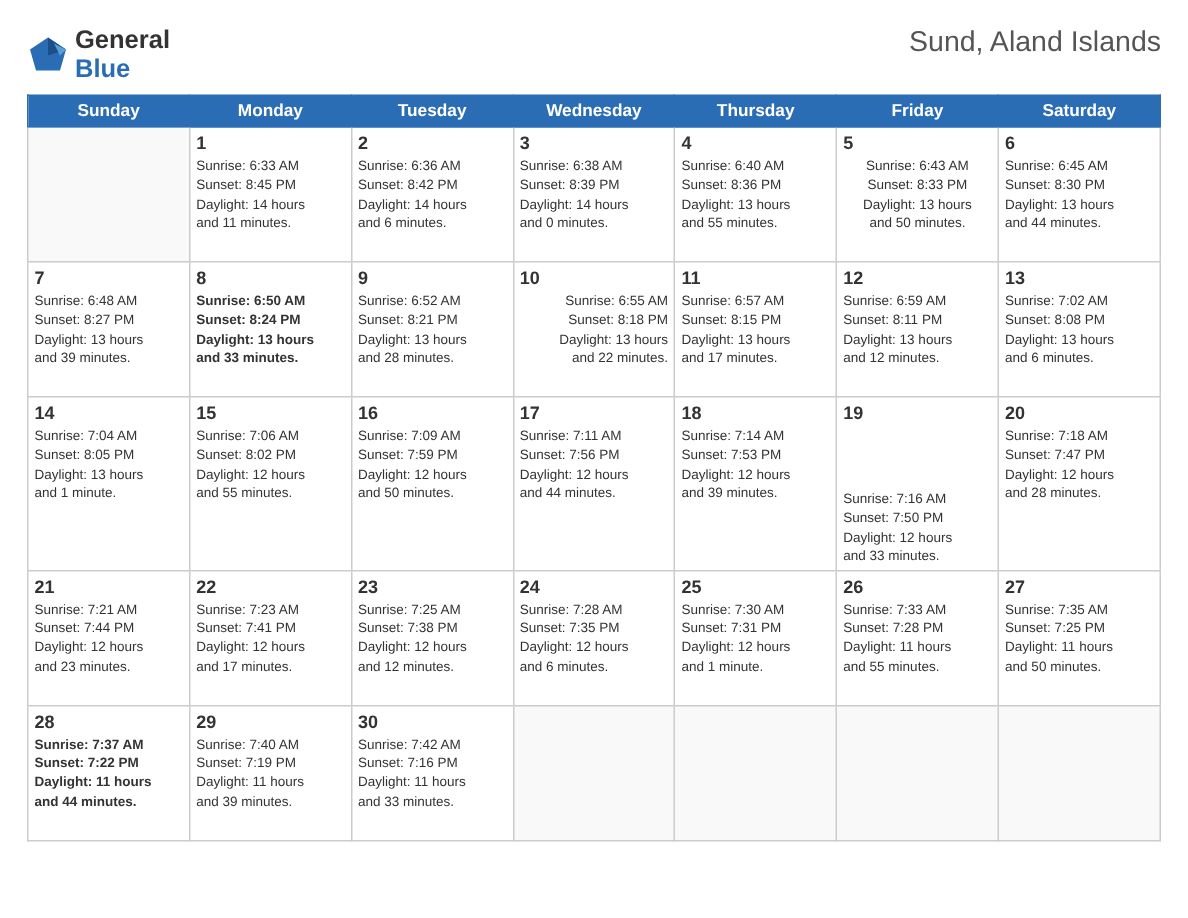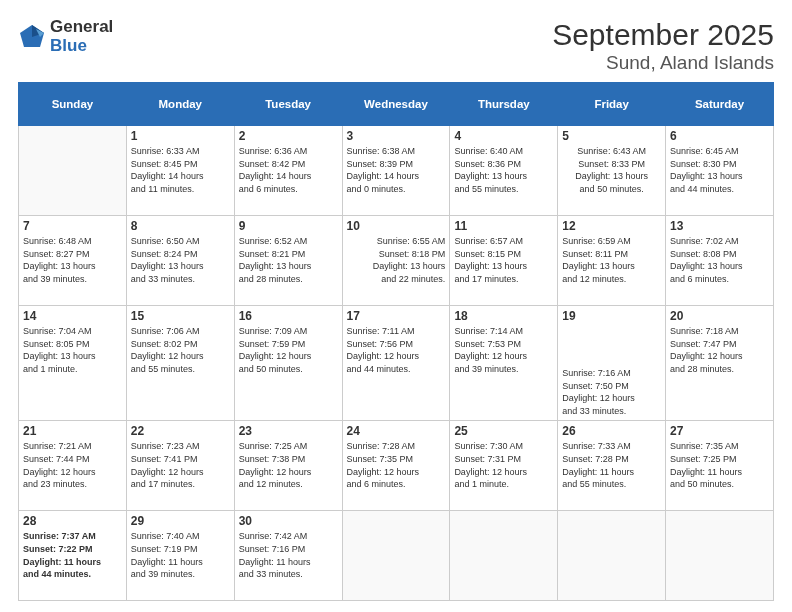--- a/index.html
+++ b/index.html
@@ -63,21 +63,21 @@
       border: 1px solid #ccc;
       border-collapse: collapse;
       width: 100%;
       flex: 1;
       table-layout: fixed;
     }
     .calendar th {
       background: #2a6db5;
       color: #fff;
       font-size: 11.5px;
-      padding: 15px 4px;
+      padding: 4px 4px;
       border: 1px solid #2a6db5;
       font-weight: bold;
     }
     .calendar td {
       border: 1px solid #ccc;
       vertical-align: top;
       padding: 3px 4px;
       font-size: 9.5px;
       color: #333;
       height: 90px;
@@ -108,21 +108,20 @@
         <polygon points="14,2 26,10 22,24 6,24 2,10" fill="#2a6db5"></polygon>
         <polygon points="14,2 26,10 14,14" fill="#1a4f8a"></polygon>
         <polygon points="18,6 26,10 22,14" fill="#5a9fd4"></polygon>
       </svg>
       <div class="logo-text">
         <span class="logo-general">General</span>
         <span class="logo-blue">Blue</span>
       </div>
     </div>
     <div class="title-block">
-      <div class="month-title">September 2025</div>
       <div class="location-title">Sund, Aland Islands</div>
     </div>
   </div>
 
   <table class="calendar">
     <thead>
       <tr>
       <th>Sunday</th>
           <th>Monday</th>
           <th>Tuesday</th>
@@ -181,21 +180,21 @@
         <tr>
           <td>
             <span class="day-number">7</span>
             <div class="day-info" style="white-space: pre-line;">Sunrise: 6:48 AM
 Sunset: 8:27 PM
 Daylight: 13 hours
 and 39 minutes.</div>
           </td>
           <td>
             <span class="day-number">8</span>
-            <div class="day-info" style="white-space: pre-line;">Sunrise: 6:50 AM
+            <div class="day-info" style="white-space: pre-line; font-weight: bold;">Sunrise: 6:50 AM
 Sunset: 8:24 PM
 Daylight: 13 hours
 and 33 minutes.</div>
           </td>
           <td>
             <span class="day-number">9</span>
             <div class="day-info" style="white-space: pre-line;">Sunrise: 6:52 AM
 Sunset: 8:21 PM
 Daylight: 13 hours
 and 28 minutes.</div>

